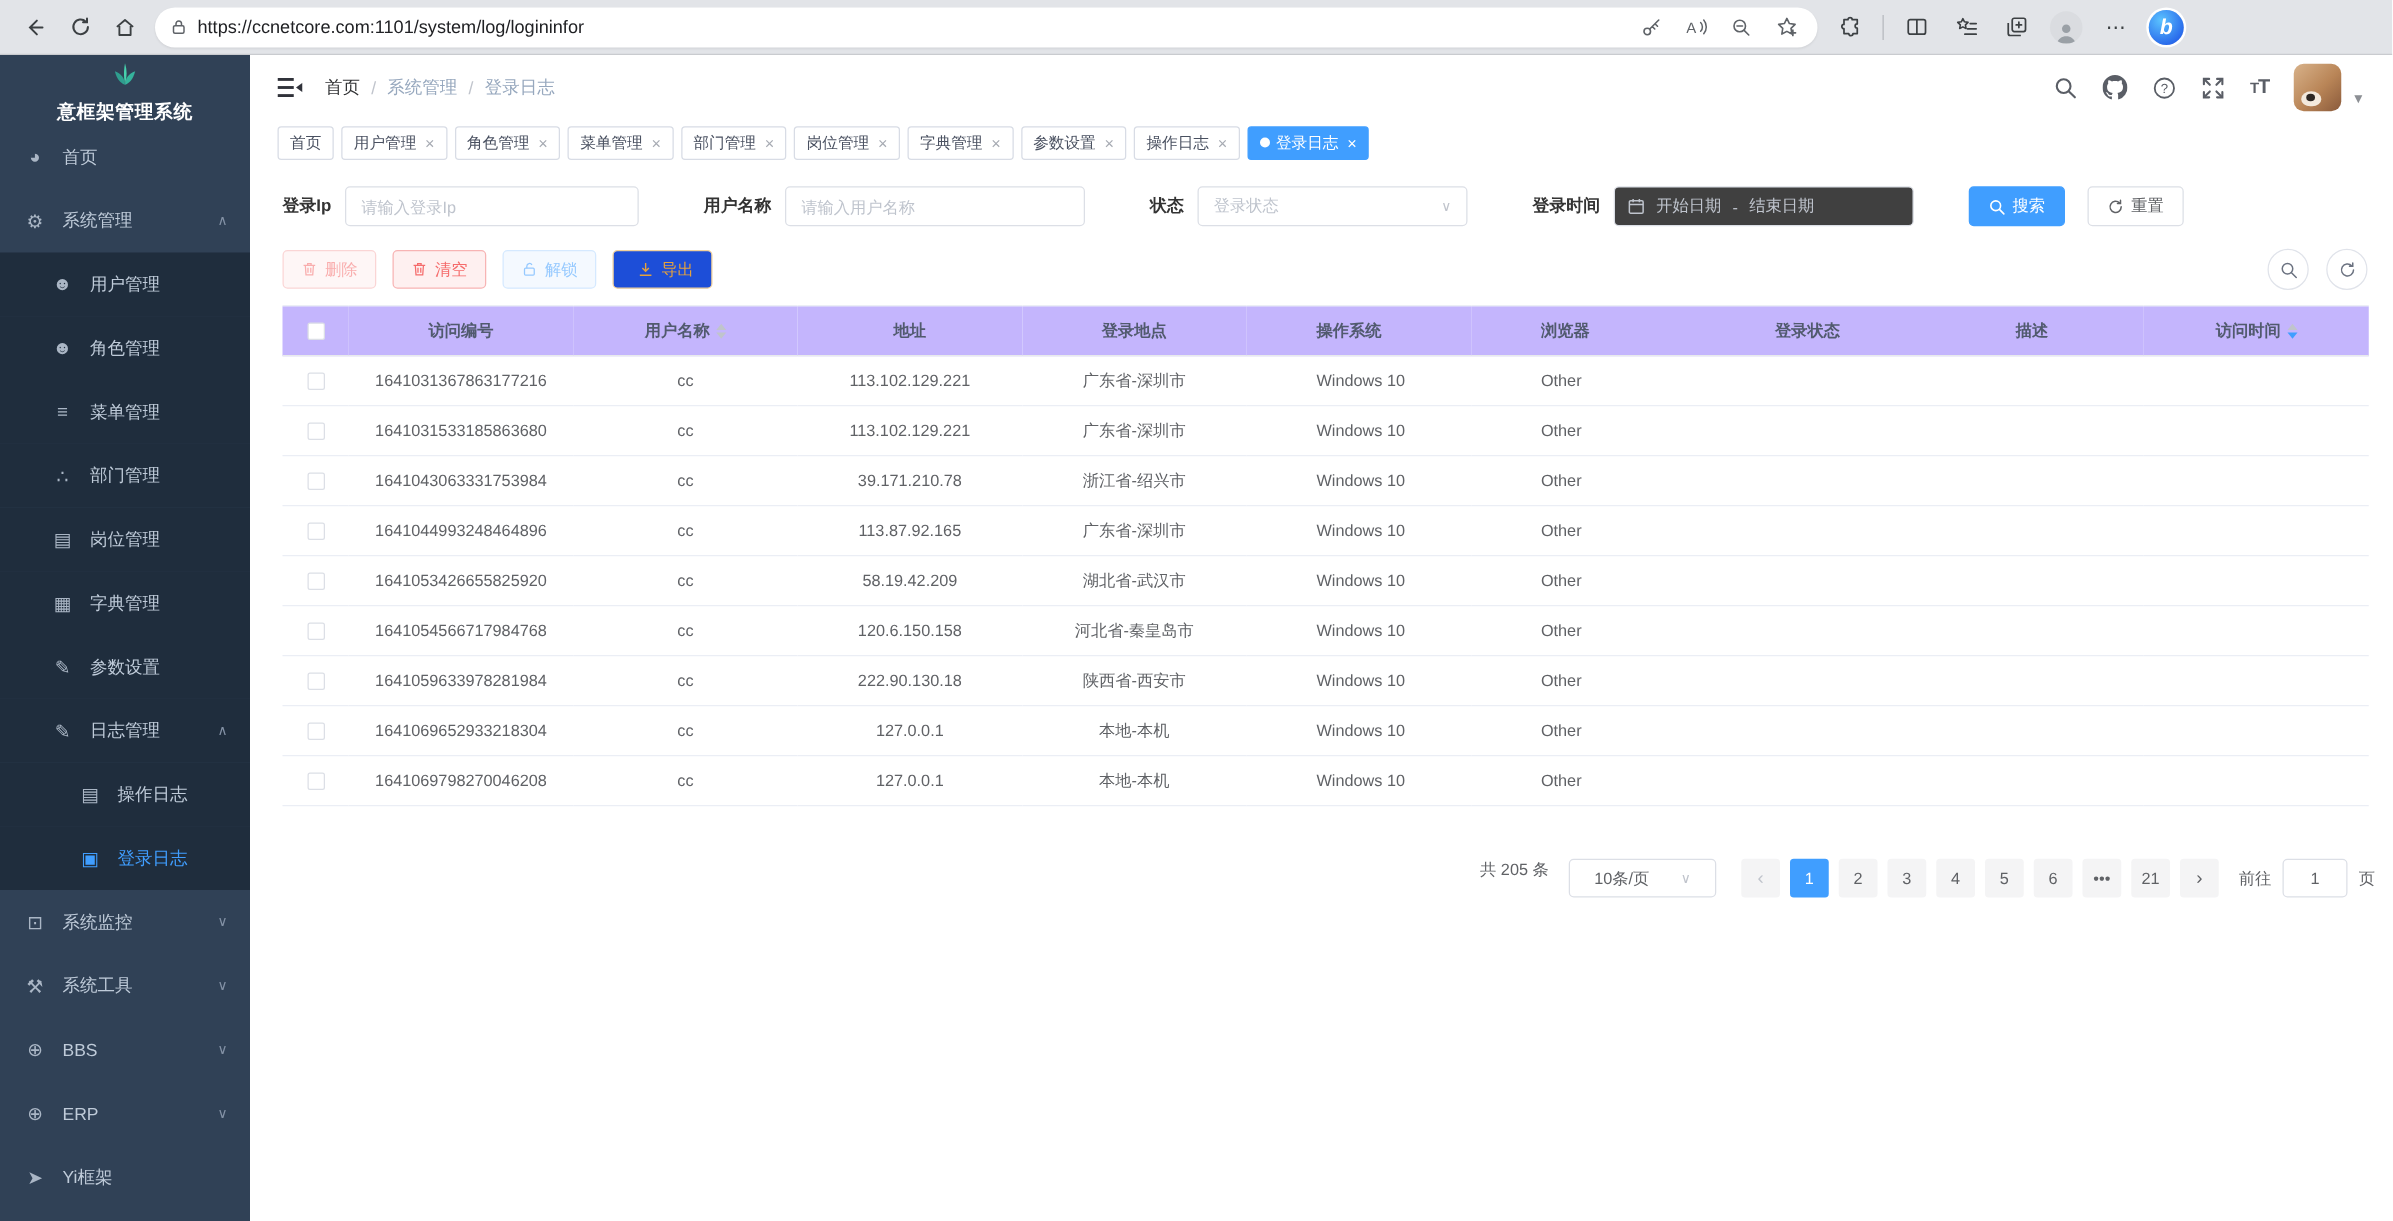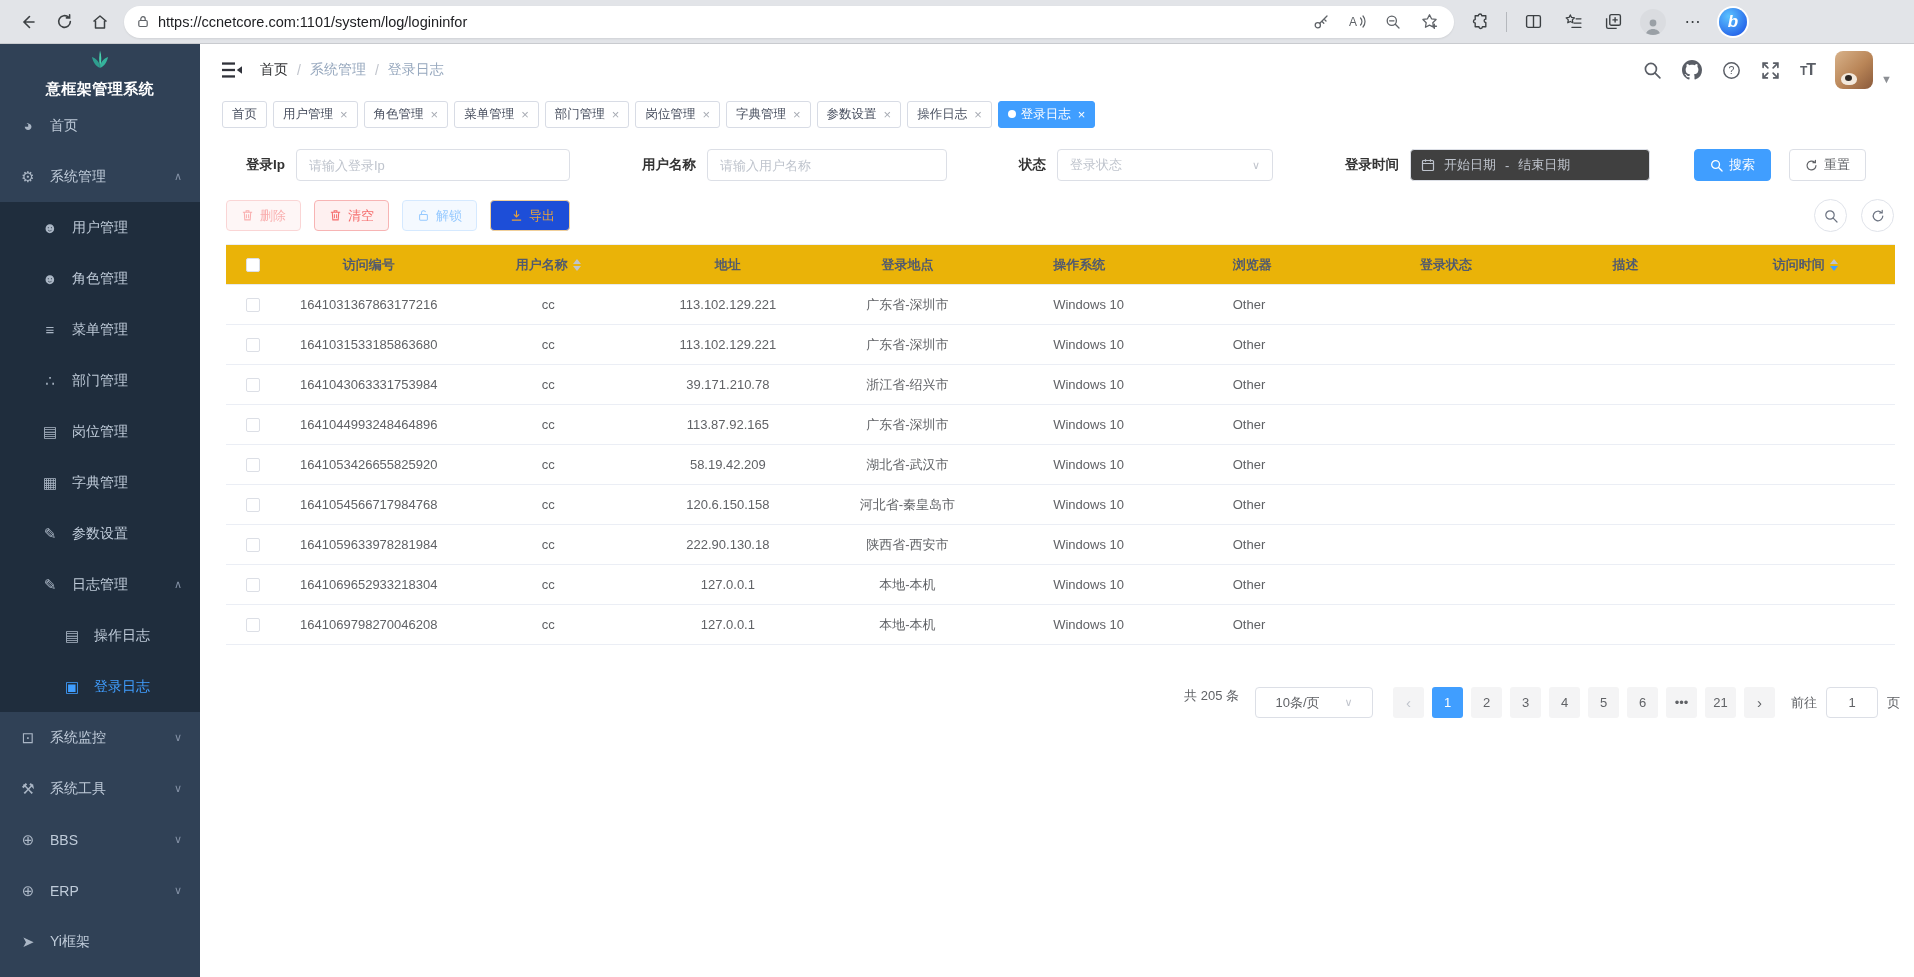--- a/index.html
+++ b/index.html
@@ -56,21 +56,21 @@
   .tabbar { height:36px; display:flex; align-items:center; gap:6px; padding:0 22px; }
   .tab { height:27px; padding:0 9px; border:1px solid #d8dce5; border-radius:3px; background:#fff; font-size:12.5px; color:#495060; display:flex; align-items:center; gap:5px; cursor:pointer; white-space:nowrap; }
   .tab .tab-dot { width:8px; height:8px; border-radius:50%; background:#fff; display:none; }
   .tab.active { background:#409eff; border-color:#409eff; color:#fff; }
   .tab.active .tab-dot { display:inline-block; }
   .tab-close { font-size:13px; color:#a7abb3; margin-left:2px; }
   .tab.active .tab-close { color:#fff; }
 
   
   .filters { display:flex; align-items:center; padding:17px 20px 0 26px; }
-  .fgroup { display:flex; align-items:center; gap:11px; margin-right:52px;margin-left:20px; }
+  .fgroup { display:flex; align-items:center; gap:11px; margin-right:52px; }
   .flabel { font-size:13.5px; font-weight:bold; color:#333; white-space:nowrap; }
   .finput { height:32px; border:1px solid #dcdfe6; border-radius:4px; padding:0 12px; font-size:13px; color:#606266; outline:none; background:#fff; font-family:inherit; }
   .finput::placeholder { color:#bfc4cd; }
   .fselect { width:216px; height:32px; border:1px solid #dcdfe6; border-radius:4px; display:flex; align-items:center; justify-content:space-between; padding:0 12px; font-size:13px; color:#bfc4cd; background:#fff; cursor:pointer; }
   .fselect .sel-caret { color:#c0c4cc; font-size:11px; }
   .daterange { width:240px; height:32px; border:1px solid #dcdfe6; border-radius:4px; display:flex; align-items:center; gap:9px; padding:0 10px; font-size:13px; color:#bfc4cd; background:#404040; }
   .daterange .dr-sep { color:#bfc4cd; }
   .btn { height:32px; border-radius:4px; font-size:13px; display:inline-flex; align-items:center; gap:6px; padding:0 15px; cursor:pointer; border:1px solid transparent; font-family:inherit; white-space:nowrap; }
   .btn-primary { background:#409eff; color:#fff; border-color:#409eff; }
   .btn-default { background:#fff; color:#606266; border-color:#dcdfe6; }
@@ -83,21 +83,21 @@
   .pbtn.danger   { color:#f56c6c; background:#fef0f0; border-color:#f7b4b4; }
   .pbtn.primary  { color:#409eff; background:#ecf5ff; border-color:#b3d8ff; }
   .pbtn.warning  { color:#e6a23c; background:#1d4ed8; border-color:#f0cf9b;padding-left:19px; }
   .pbtn.disabled { opacity:.55; cursor:not-allowed; }
   .toolbar-right { margin-left:auto; display:flex; gap:14px; }
   .circle-btn { width:33px; height:33px; border-radius:50%; border:1px solid #e0e3ea; background:#fff; color:#6b7280; display:flex; align-items:center; justify-content:center; cursor:pointer; }
 
   
   .table-wrap { padding:0 19px 0 26px; }
   table { width:100%; border-collapse:collapse; table-layout:fixed; font-size:13px; color:#606266; }
-  thead th { height:40px; background:#eab308; color:#515a6e; font-weight:bold; text-align:center; border-top:1px solid #ebeef5; border-bottom:1px solid #e8eaec; }
+  thead th { height:40px; background:#c4b5fd; color:#515a6e; font-weight:bold; text-align:center; border-top:1px solid #ebeef5; border-bottom:1px solid #e8eaec; }
   tbody td { height:40px; text-align:center; border-bottom:1px solid #ebeef5; white-space:nowrap; overflow:hidden; }
   th.col-left, td.col-left { text-align:left; padding-left:56px; }
   .checkbox { width:14px; height:14px; border:1px solid #dcdfe6; border-radius:2px; background:#fff; margin:0 auto; cursor:pointer; }
   .sort-carets { display:inline-flex; flex-direction:column; vertical-align:middle; margin-left:5px; }
   .caret-u { width:0; height:0; border-left:4px solid transparent; border-right:4px solid transparent; border-bottom:5px solid #c0c4cc; margin-bottom:2px; }
   .caret-d { width:0; height:0; border-left:4px solid transparent; border-right:4px solid transparent; border-top:5px solid #c0c4cc; }
   .caret-d.on { border-top-color:#409eff; }
 
   
   .pagination { display:flex; justify-content:flex-end; gap:8px; padding:42px 14px 0 0; font-size:13px; color:#606266; }
@@ -398,21 +398,21 @@
           <div class="tab active">
             <span class="tab-dot"></span>
             <span>登录日志</span>
             <span class="tab-close">×</span>
           </div>
         </div>
 
       <div class="filters">
         <div class="fgroup">
           <span class="flabel">登录Ip</span>
-          <input class="finput" style="width: 274px;" placeholder="请输入登录Ip">
+          <input class="finput" style="width: 235px;" placeholder="请输入登录Ip">
         </div>
         <div class="fgroup">
           <span class="flabel">用户名称</span>
           <input class="finput" style="width: 240px;" placeholder="请输入用户名称">
         </div>
         <div class="fgroup">
           <span class="flabel">状态</span>
           <div class="fselect">
             <span>登录状态</span>
             <span class="sel-caret">∨</span>

